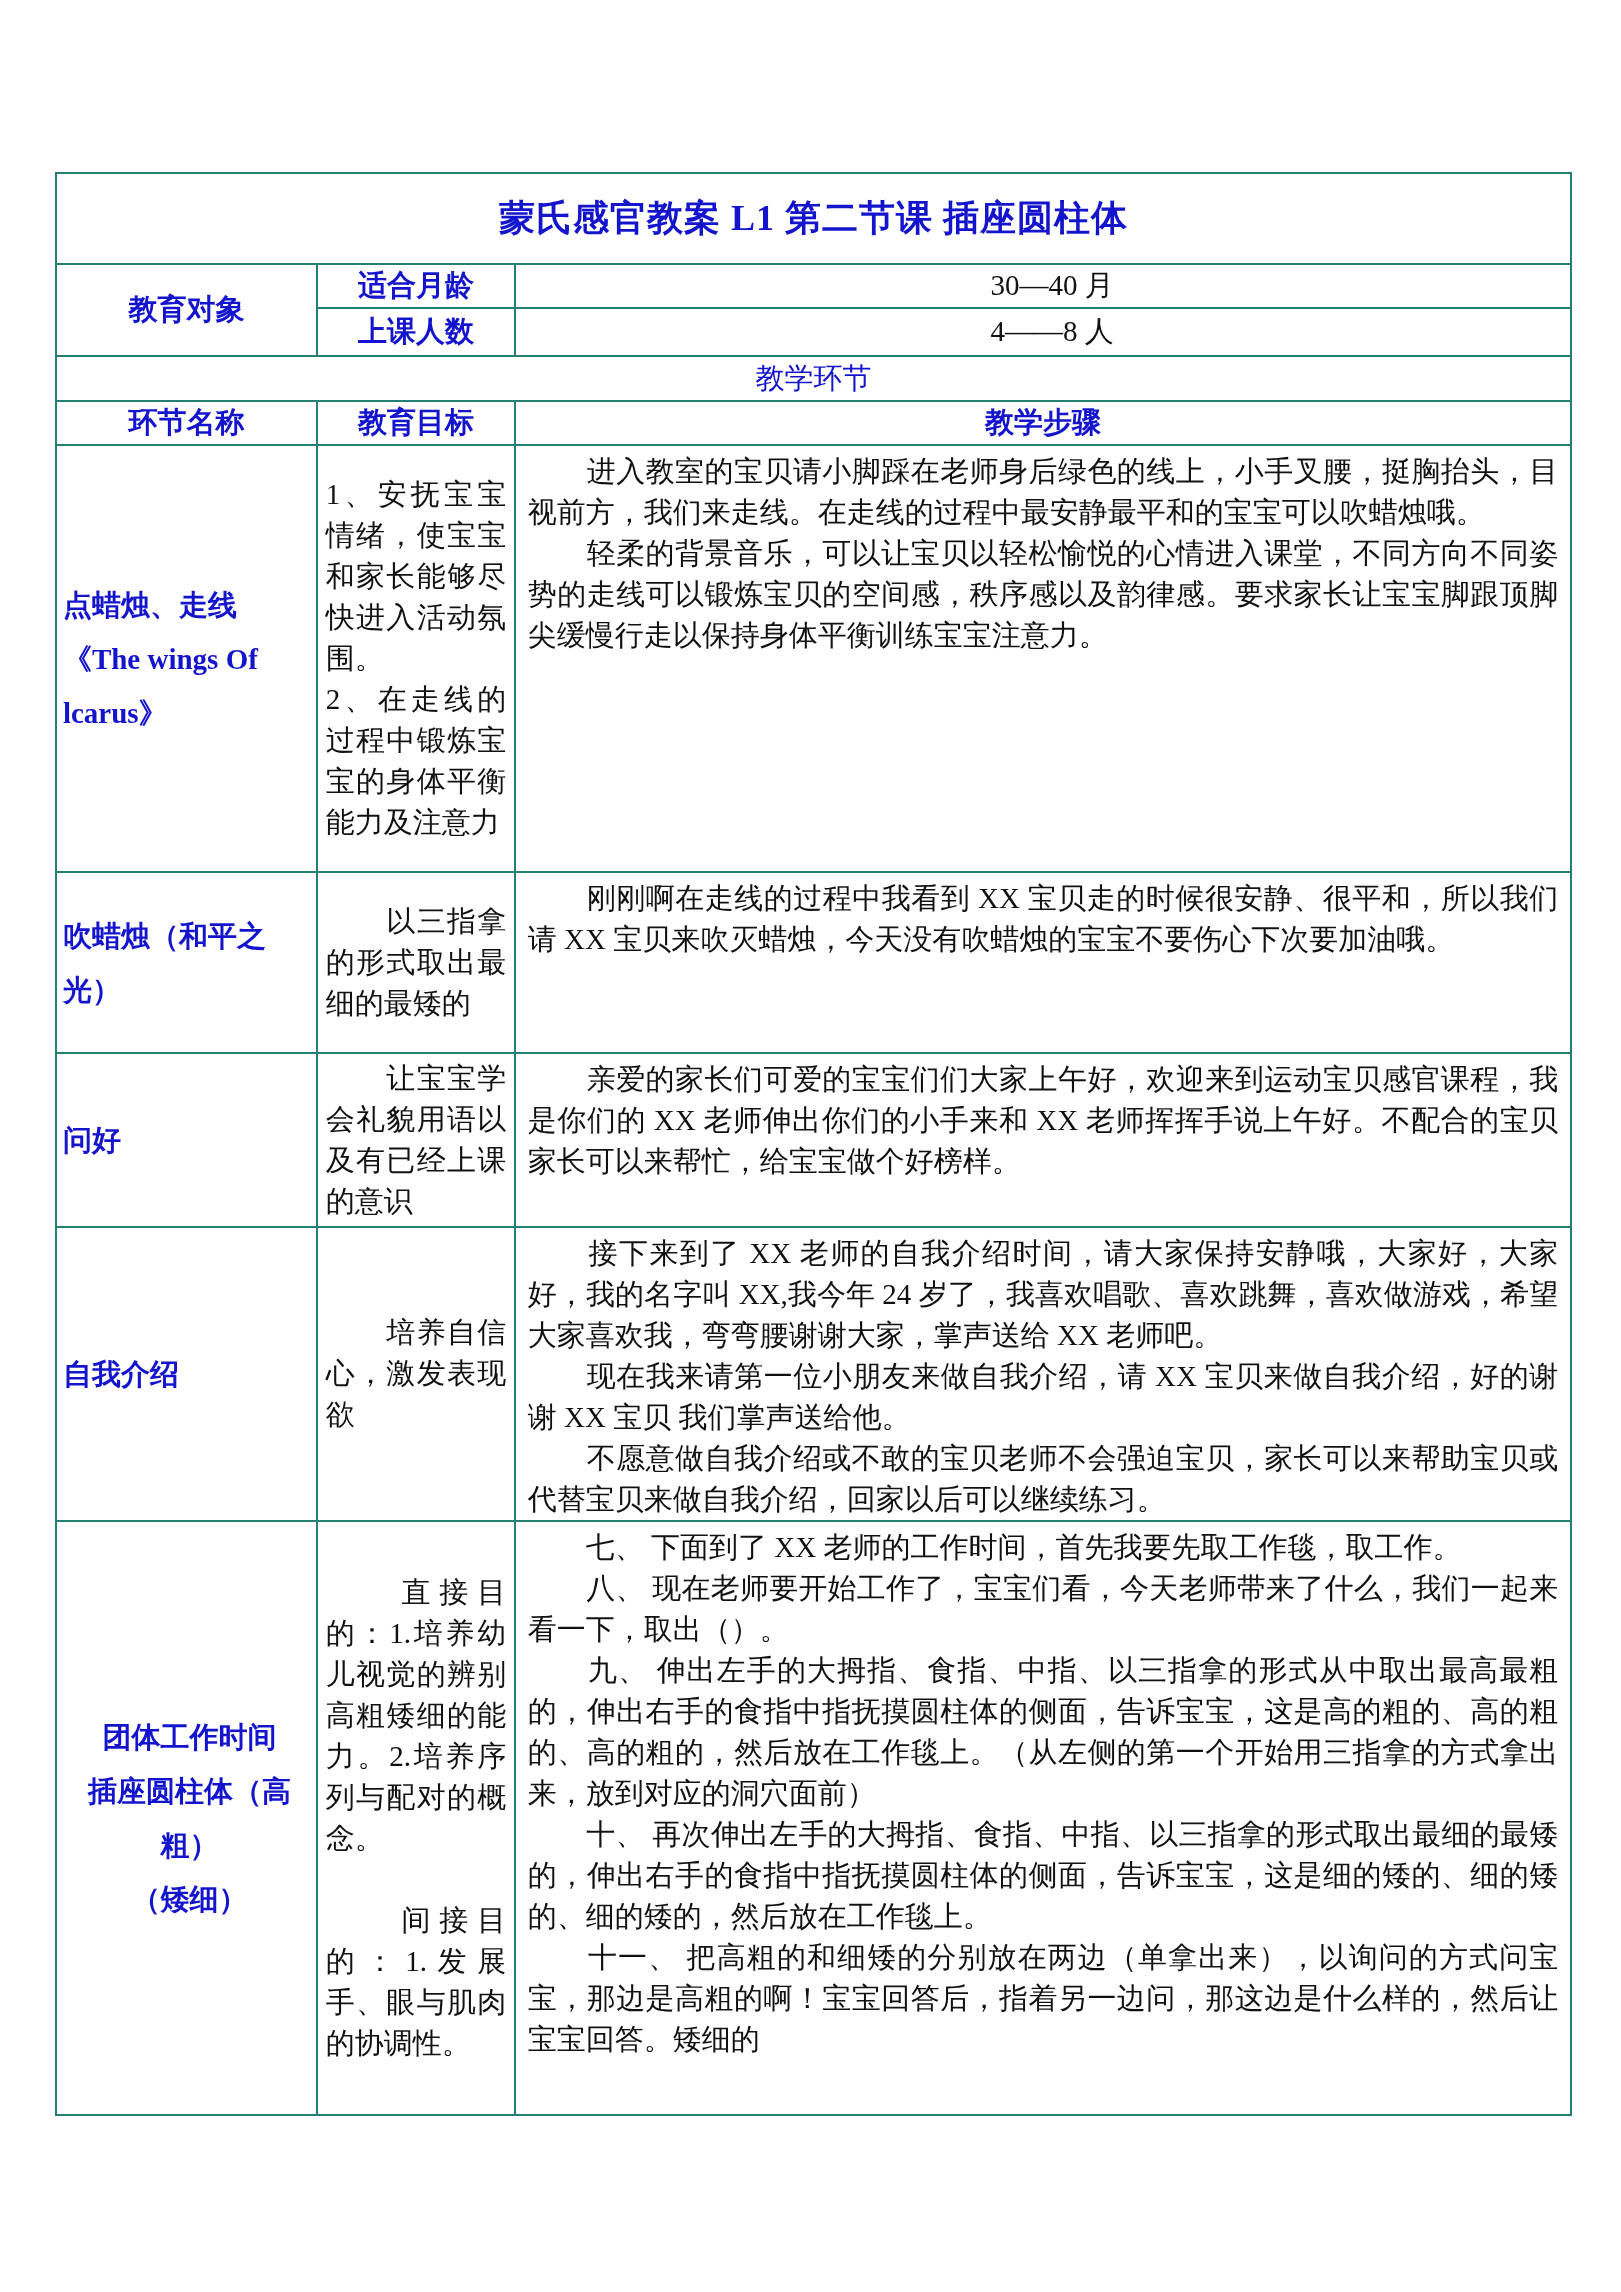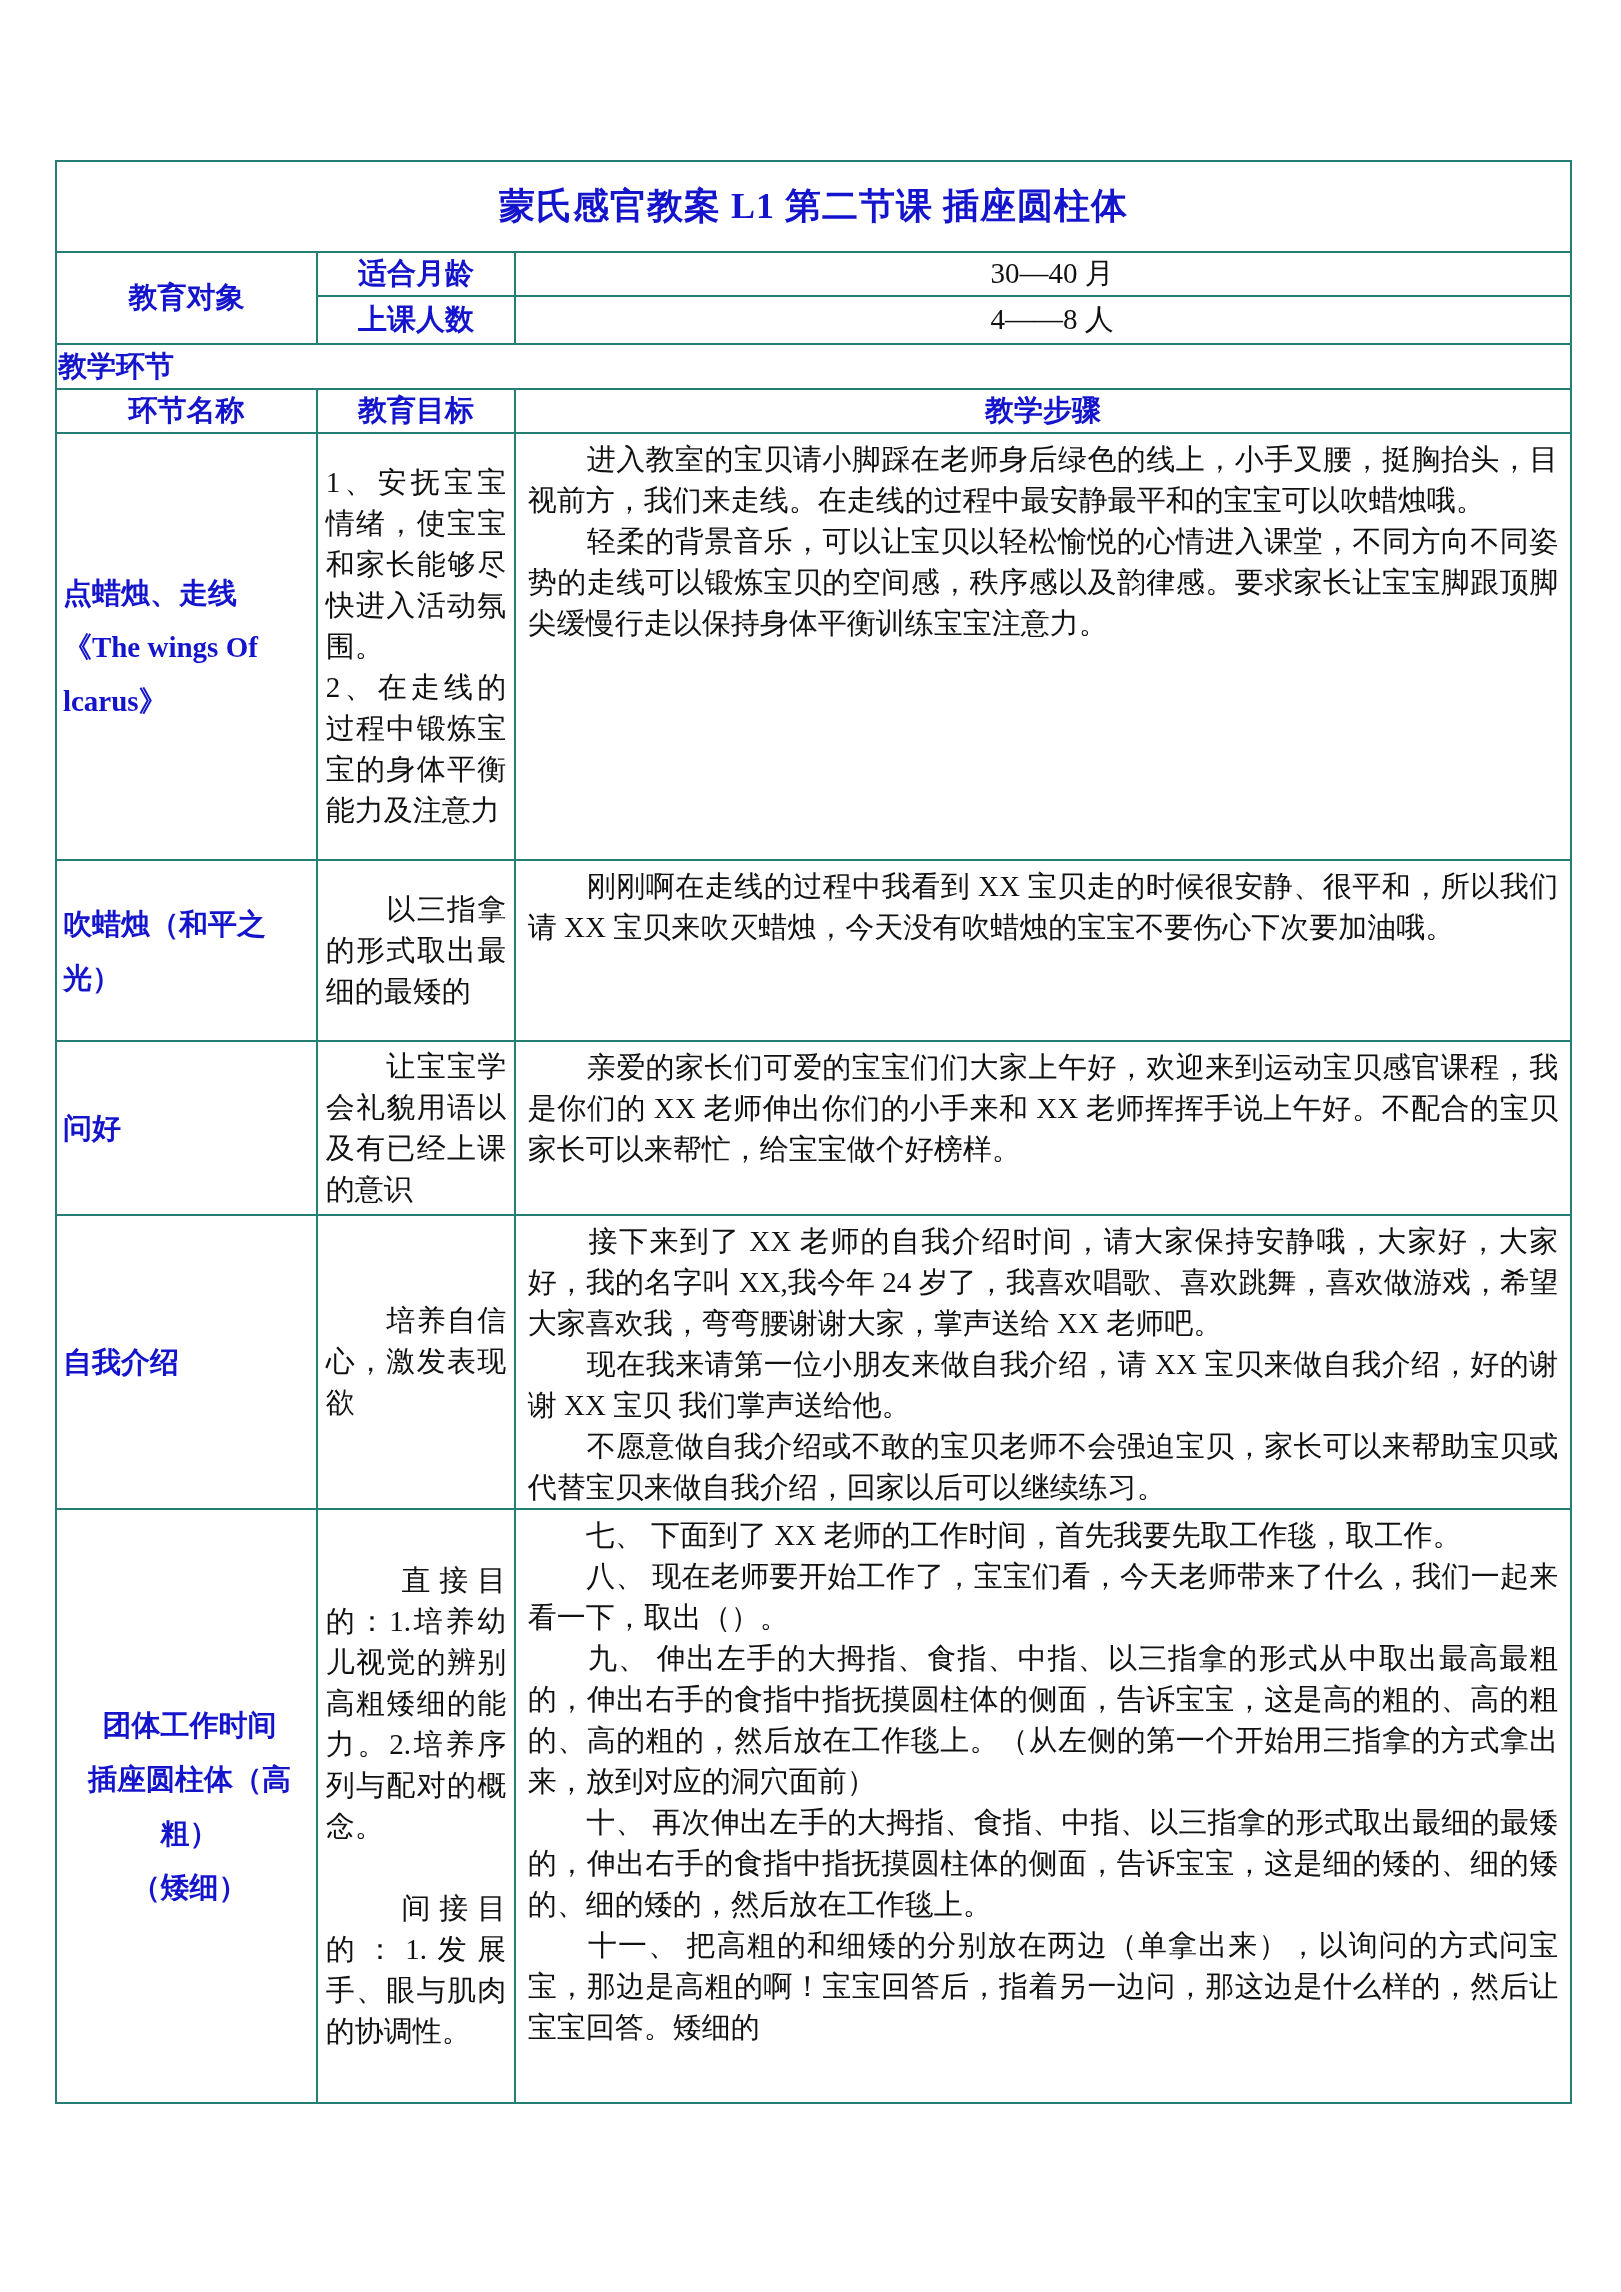--- a/index.html
+++ b/index.html
@@ -9,21 +9,21 @@
   }
   html,body{margin:0;padding:0;background:#ffffff;}
   .page{
     position:relative;
     width:1621px;height:2293px;
     background:#ffffff;
     font-family:"Liberation Serif","DejaVu Serif",serif;
     overflow:hidden;
   }
   table.lesson-table{
-    position:absolute;left:55px;top:160px;
+    position:absolute;left:55px;top:172px;
     width:1514px;
     border-collapse:collapse;
     table-layout:fixed;
     border:2.9px solid var(--teal);
   }
   col.c1{width:261px;}
   col.c2{width:198px;}
   col.c3{width:1056px;}
   td{border:2px solid var(--teal);overflow:hidden;}
   .title-cell{
@@ -36,22 +36,22 @@
   }
   .value-cell{
     font-size:29px;color:var(--ink);
     text-align:center;vertical-align:middle;padding-left:19px;
   }
   tr.r-info1{height:44px;}
   tr.r-info2{height:48px;}
   tr.r-section{height:45px;}
   tr.r-head{height:40px;}
   .section-cell{
-    text-align:left;vertical-align:middle;
-    color:var(--blue);font-weight:bold;font-size:29px;margin-top:7px;
+    text-align:center;vertical-align:middle;
+    color:var(--blue);font-weight:normal;font-size:29px;margin-top:7px;
   }
   .name-cell{
     color:var(--blue);font-weight:bold;font-size:29px;line-height:54px;
     vertical-align:middle;
     white-space:pre-line;padding:0 5.9px;
   }
   .name-cell.left{text-align:center;padding-left:11.8px;}
   .goal-cell{
     vertical-align:middle;text-align:justify;text-justify:inter-character;
     padding:3.9px 7.8px;

